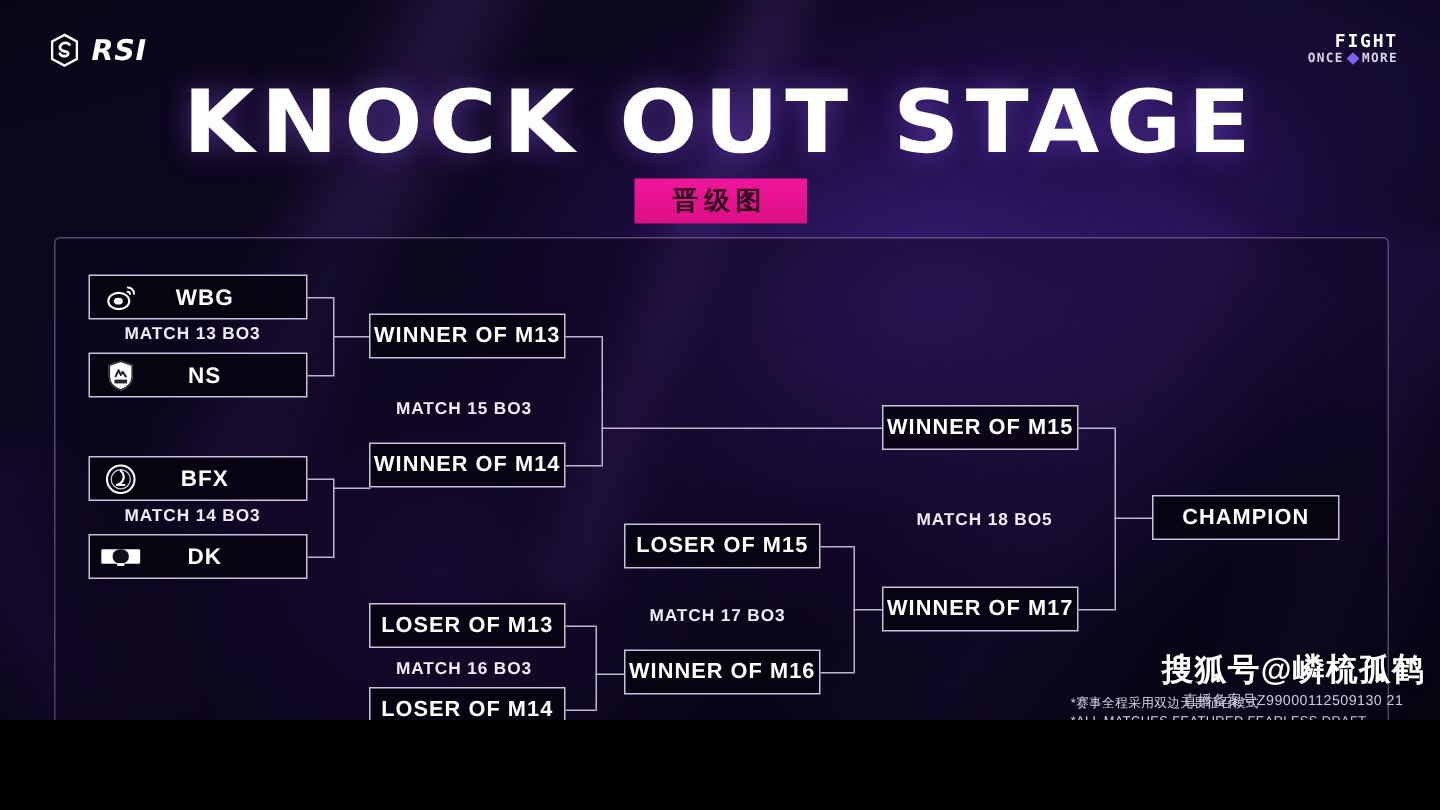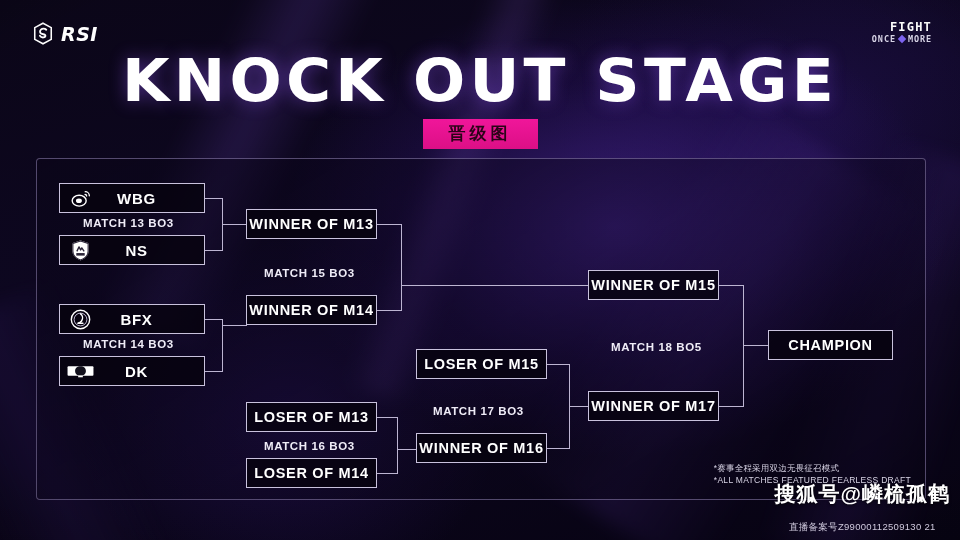--- a/index.html
+++ b/index.html
@@ -3,21 +3,21 @@
 <meta charset="utf-8">
 <style>
   html, body {
     margin: 0;
     padding: 0;
     background: #000;
   }
   #stage {
     position: relative;
     width: 960px;
-    height: 540px;
+    height: 480px;
     overflow: hidden;
     font-family: "Liberation Sans", sans-serif;
     background:
       radial-gradient(ellipse 460px 320px at 64% 42%, rgba(92,48,190,0.55) 0%, rgba(52,22,120,0.30) 45%, rgba(8,4,24,0) 72%),
       radial-gradient(ellipse 300px 260px at 30% 78%, rgba(62,30,140,0.30) 0%, rgba(8,4,22,0) 70%),
       radial-gradient(ellipse 380px 300px at 86% 20%, rgba(46,24,110,0.38) 0%, rgba(6,3,18,0) 72%),
       linear-gradient(165deg, #0b0618 0%, #0d0720 38%, #0a0519 70%, #070313 100%);
     color: #fff;
   }
 
@@ -167,21 +167,21 @@
 
   
   .watermark {
     position: absolute; right: 10px; bottom: 6px; text-align: center;
   }
   .wm-main {
     font-size: 21px; font-weight: 700; color: #fff; letter-spacing: 1px;
     text-shadow: 0 1px 3px rgba(0,0,0,.8);
   }
   .wm-sub {
-    font-size: 9.5px; color: #cfc9dd; letter-spacing: .3px; margin-top: 13px;
+    font-size: 9.5px; color: #cfc9dd; letter-spacing: .3px; margin-top: 1px;
   }
 </style>
 </head>
 <body>
 
 <div id="stage">
 
   <div class="streak s1"></div>
   <div class="streak s2"></div>
   <div class="streak s3"></div>

